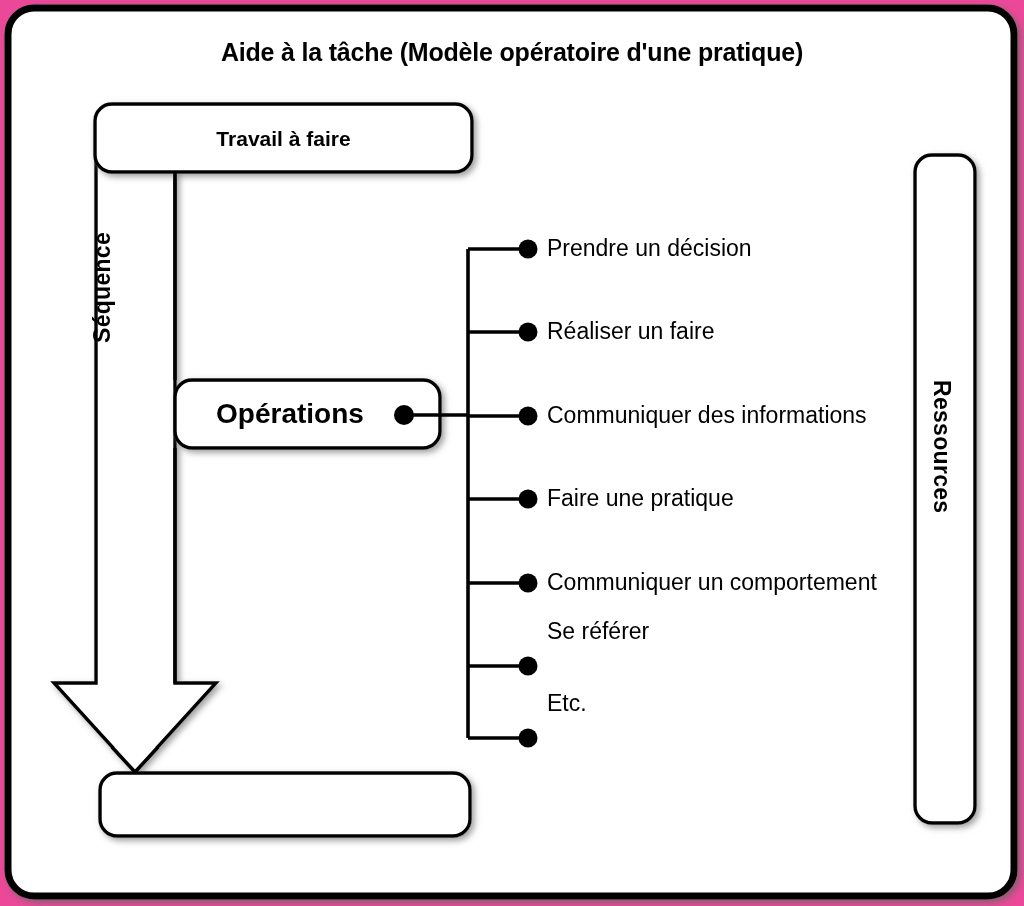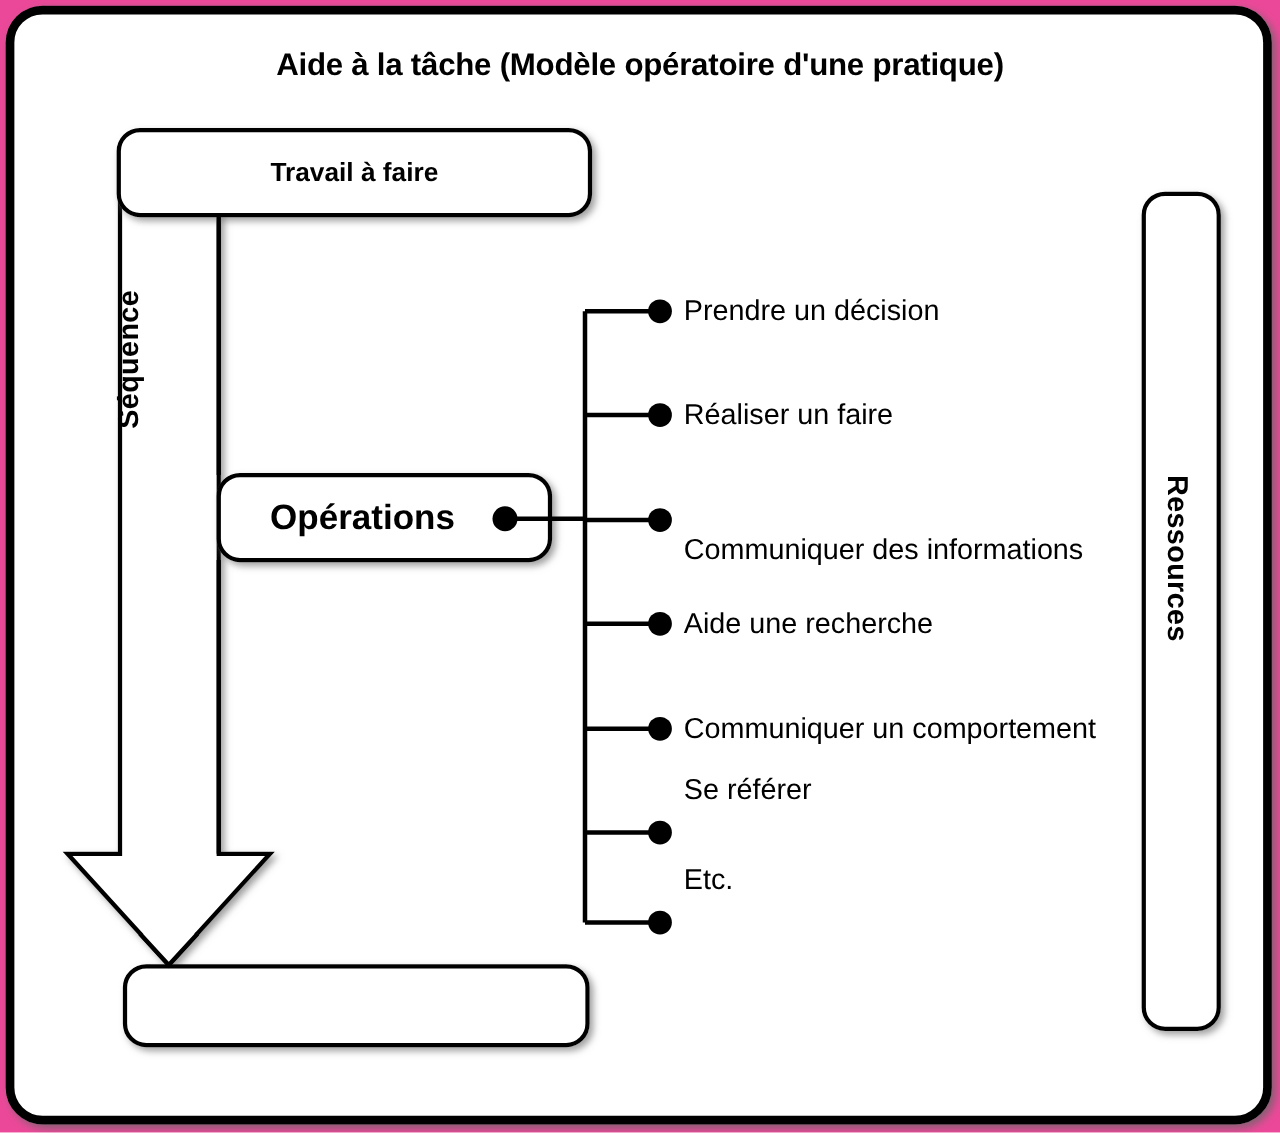--- a/index.html
+++ b/index.html
@@ -158,20 +158,20 @@
 
   <div class="lbl" id="operations-label">Opérations</div>
 
   <div class="lbl" id="sequence-label">Séquence</div>
 
   <div class="lbl" id="ressources-label">Ressources</div>
 
   <div id="operation-items-layer">
       <div class="op-item-label" style="top: 237px;">Prendre un décision</div>
       <div class="op-item-label" style="top: 320px;">Réaliser un faire</div>
-      <div class="op-item-label" style="top: 428px;">Communiquer des informations</div>
-      <div class="op-item-label" style="top: 487px;">Aide une recherche</div>
+      <div class="op-item-label" style="top: 404px;">Communiquer des informations</div>
+      <div class="op-item-label" style="top: 487px;">Faire une pratique</div>
       <div class="op-item-label" style="top: 571px;">Communiquer un comportement</div>
       <div class="op-item-label" style="top: 620px;">Se référer</div>
       <div class="op-item-label" style="top: 692px;">Etc.</div>
     </div>
 
 </div>
 
 </body></html>

